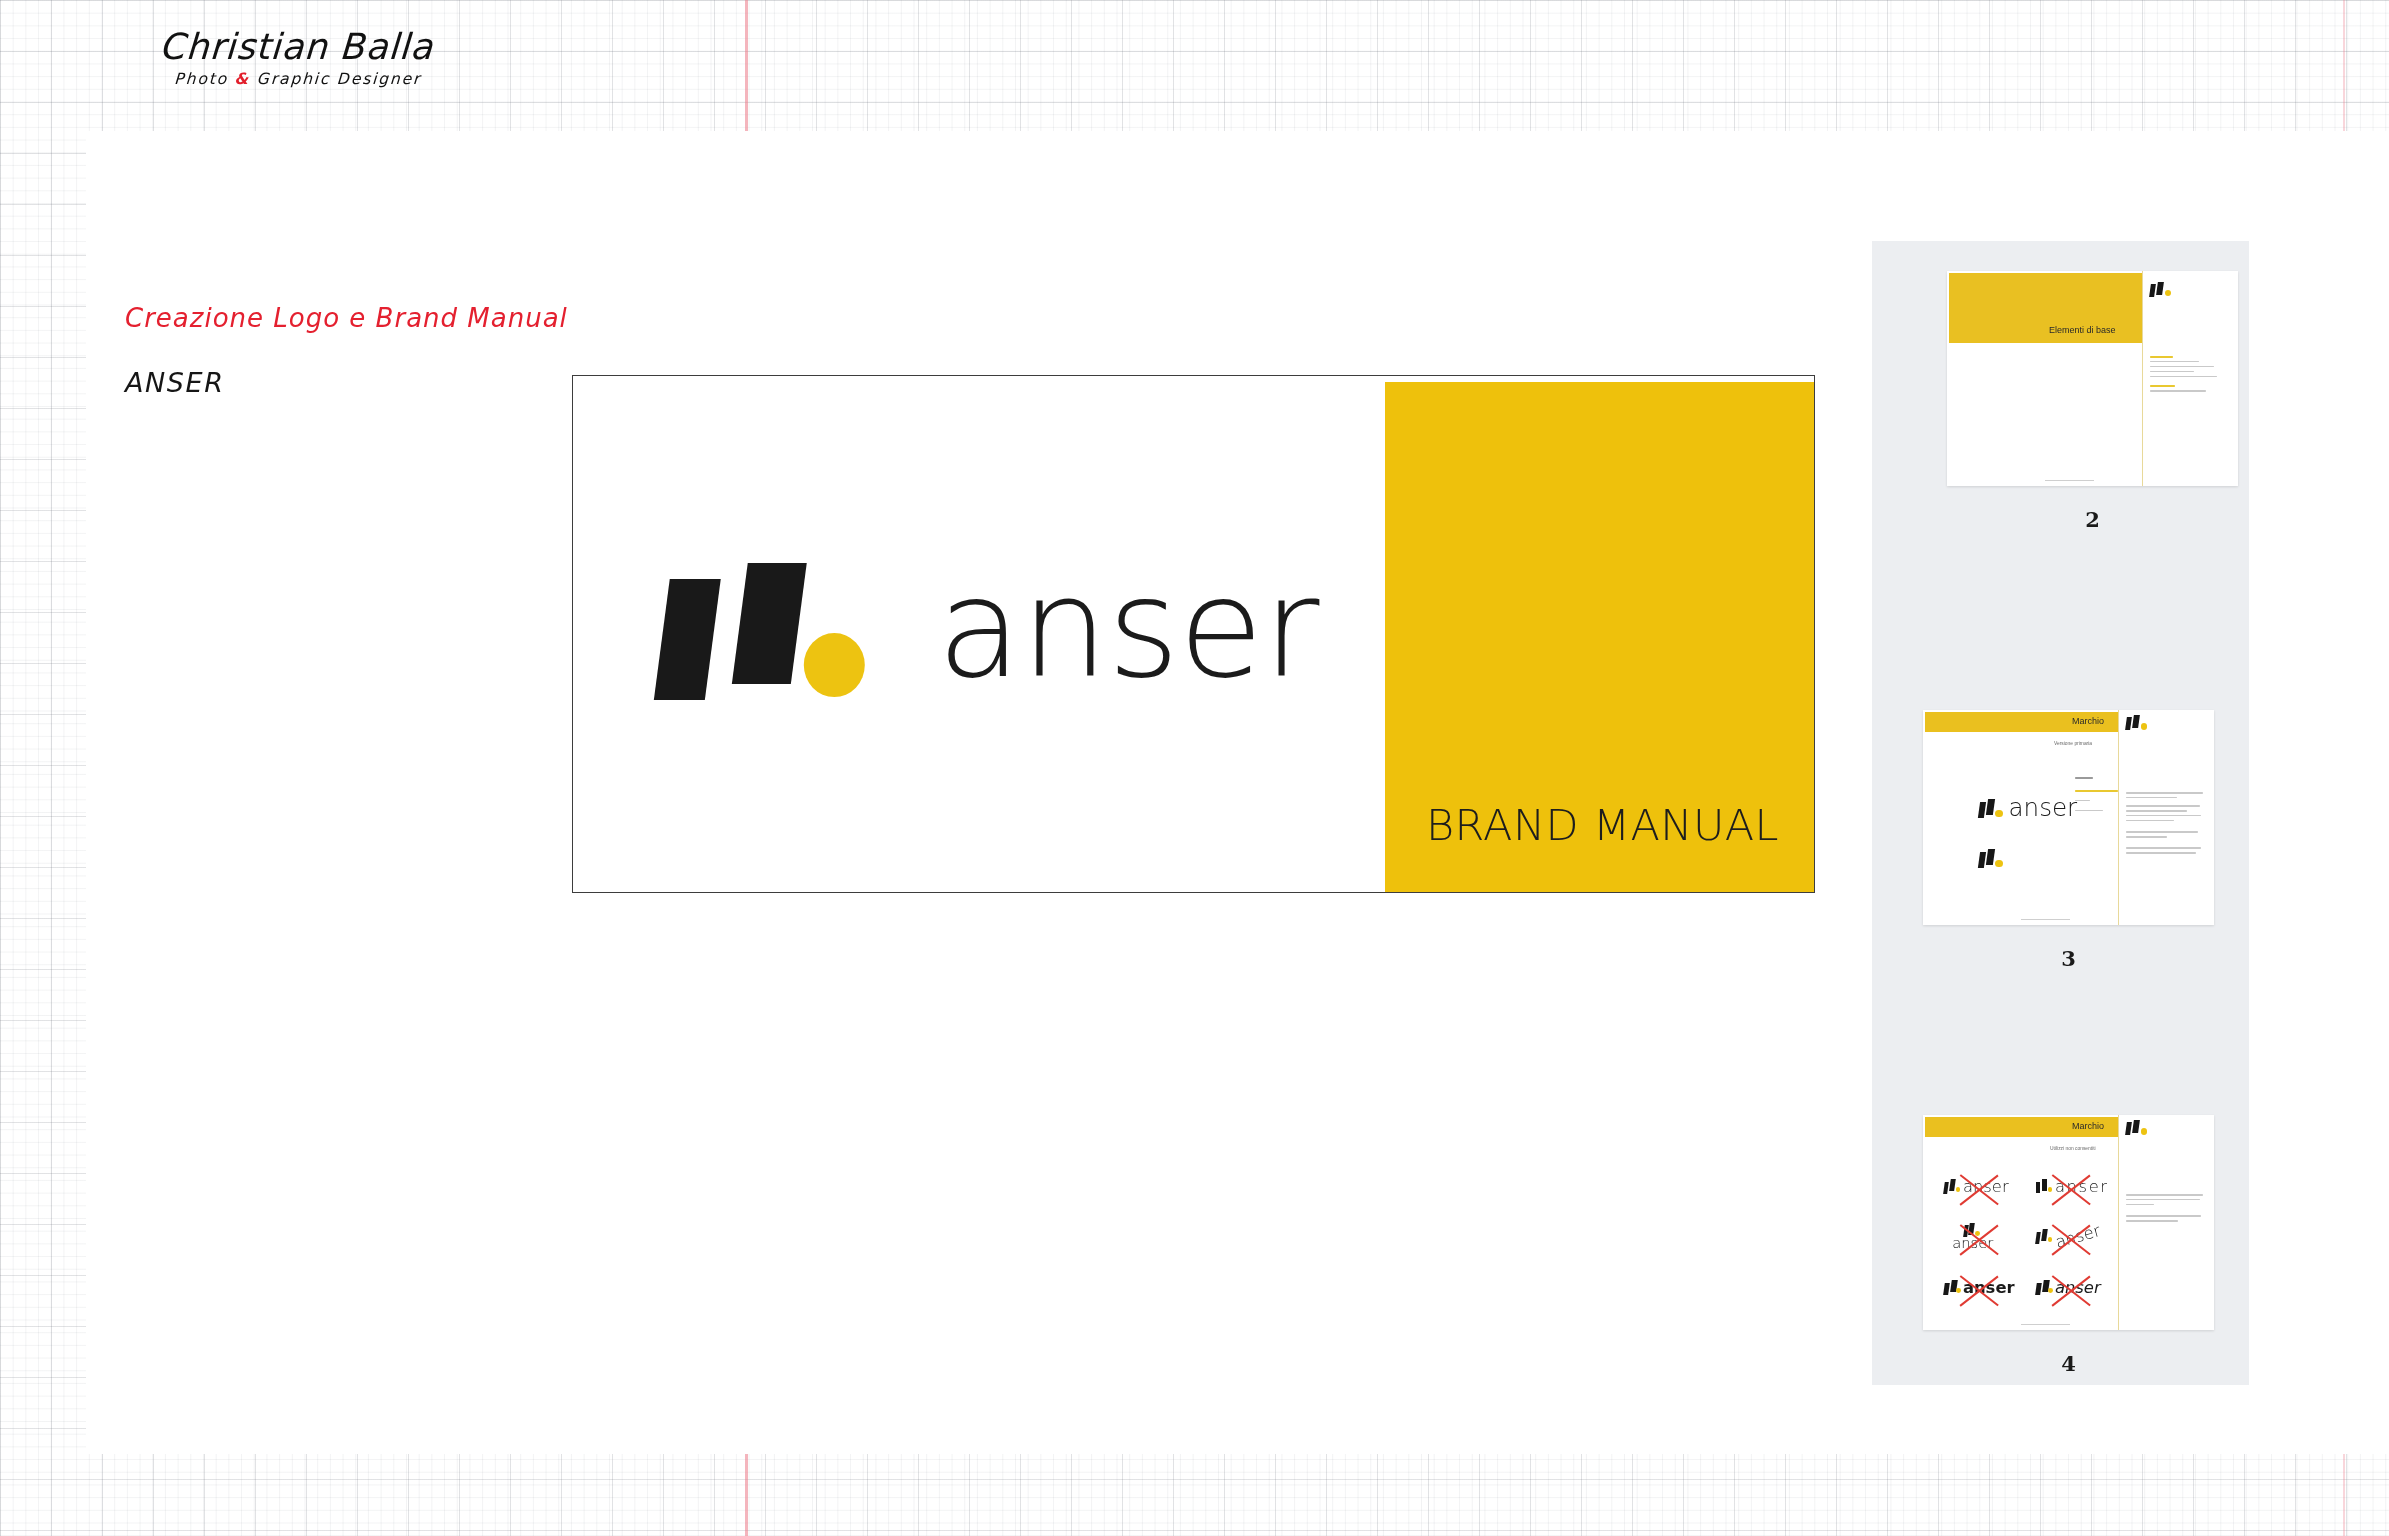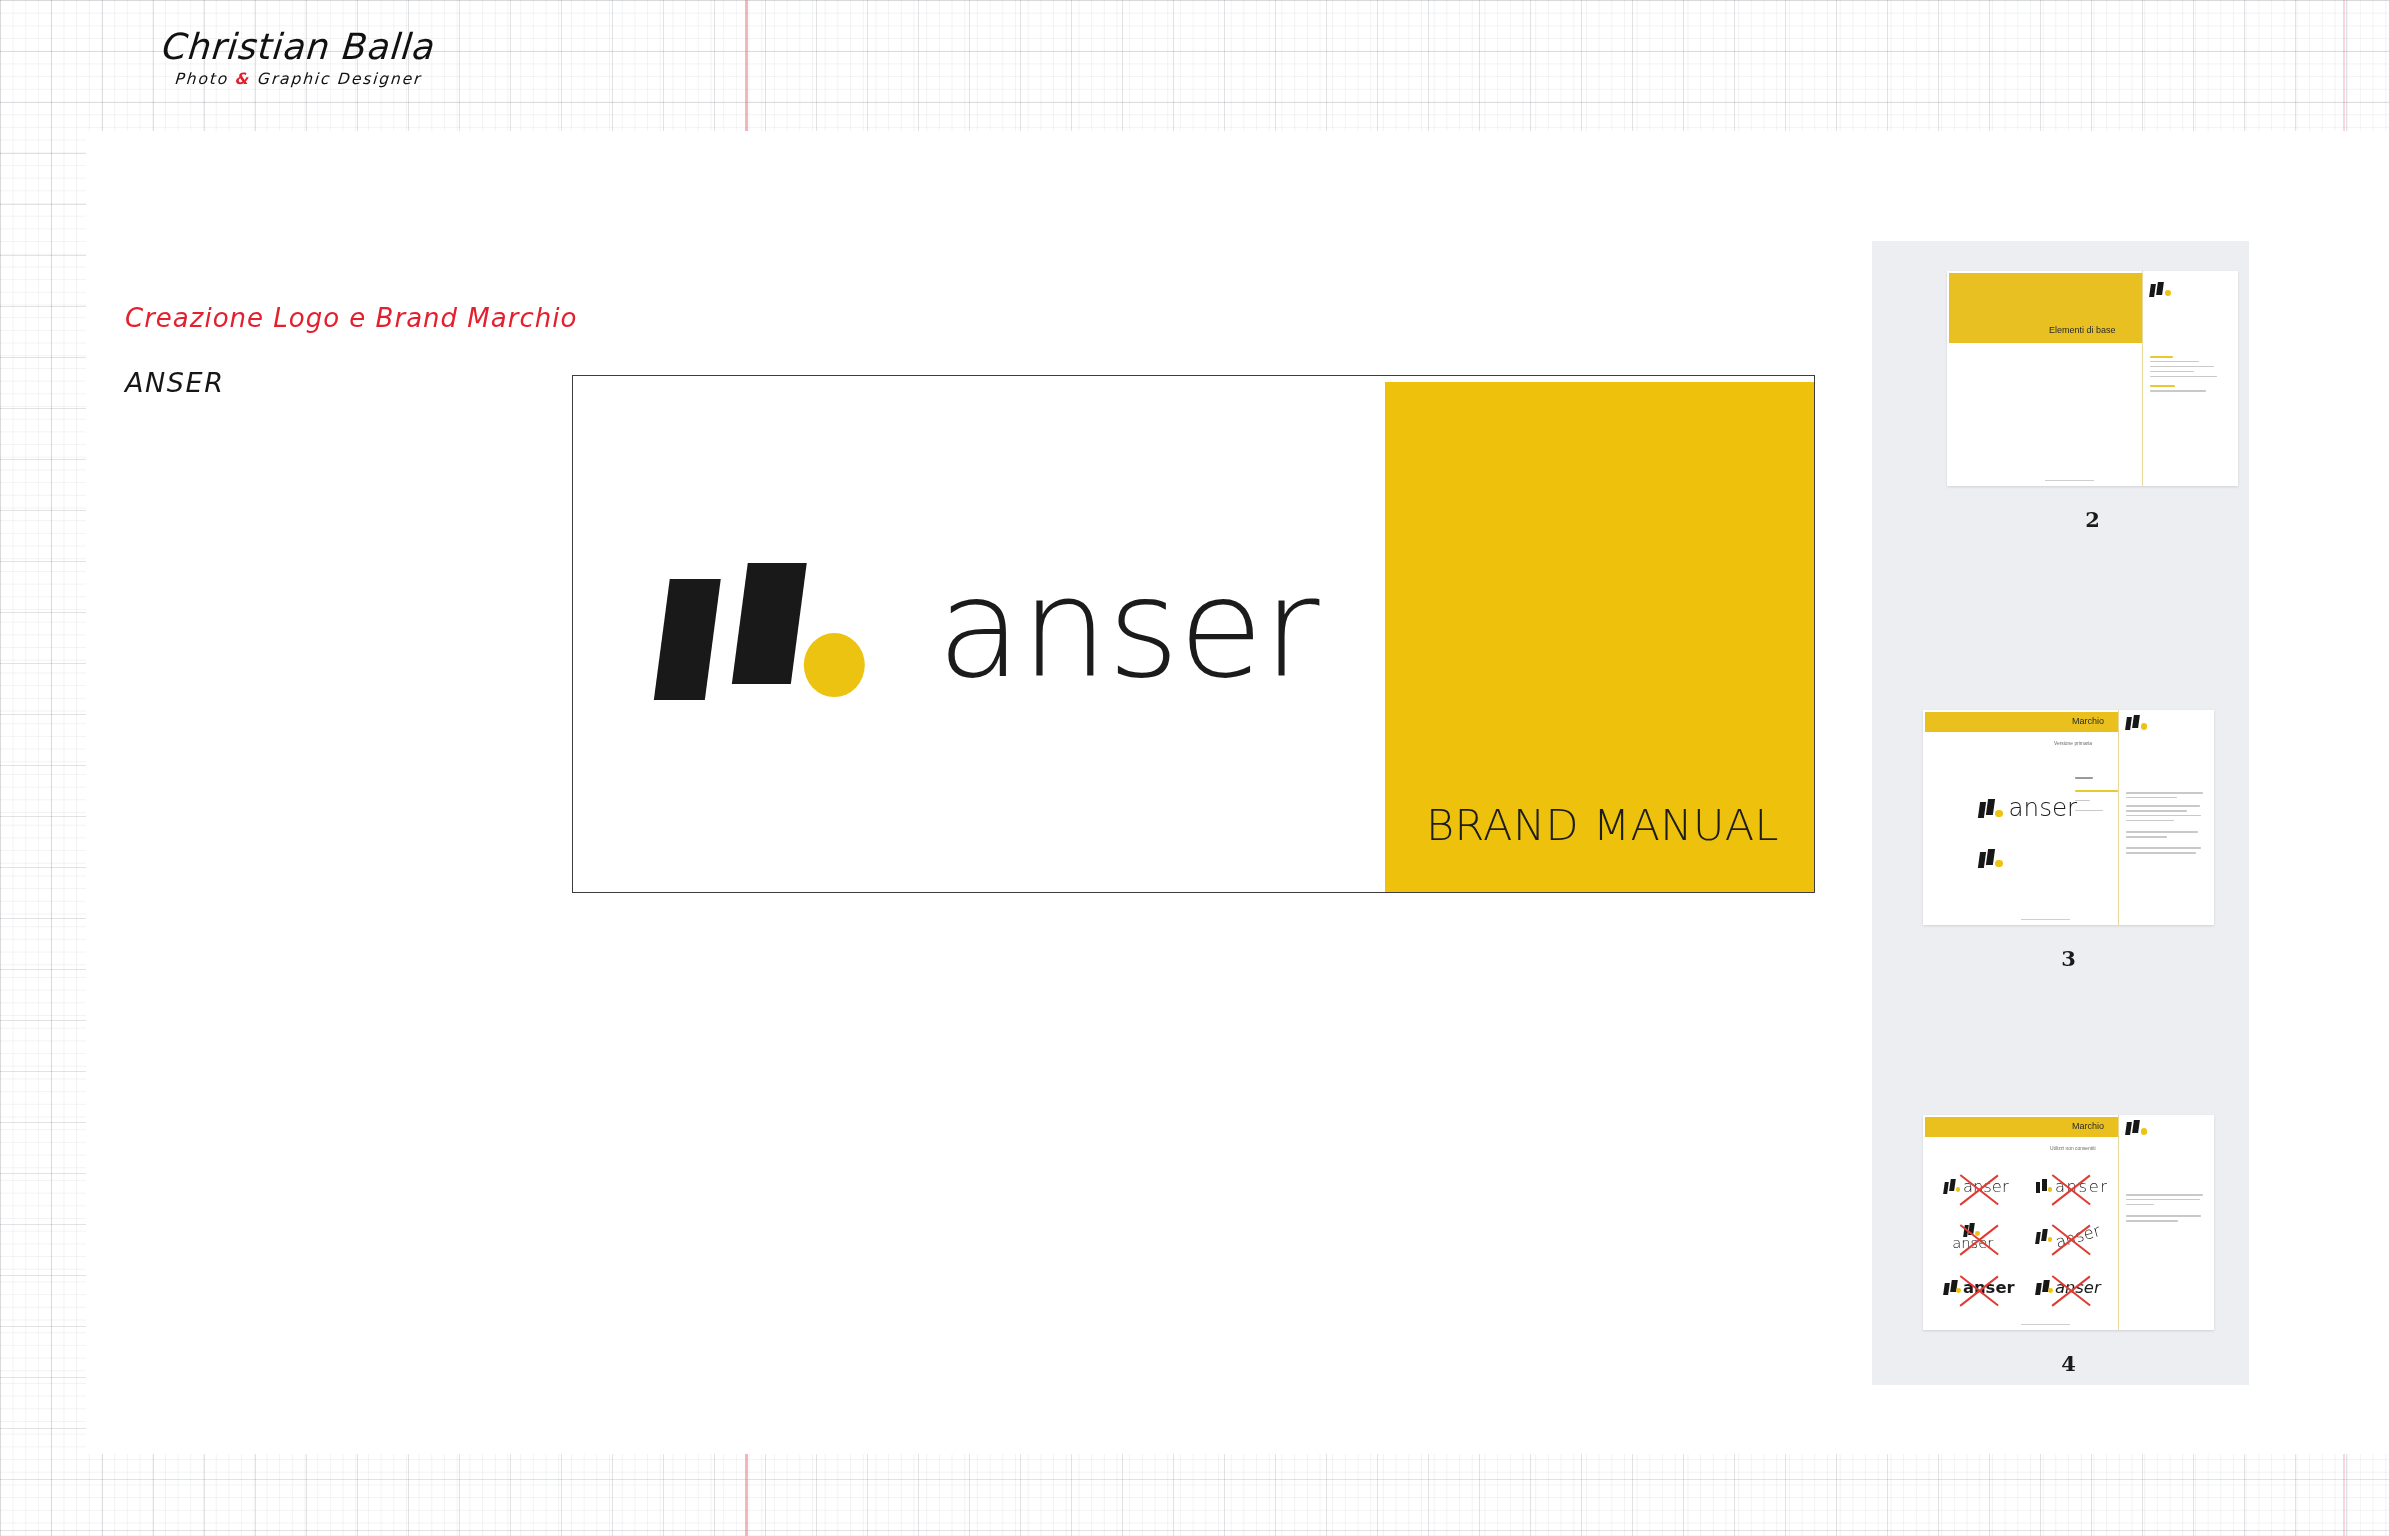--- a/index.html
+++ b/index.html
@@ -198,21 +198,21 @@
 
 <div id="sheet"></div>
 
 <div id="brand-signature">
   <div class="sig-name">Christian Balla</div>
   <div class="sig-sub">
     <span>Photo </span><span class="amp">&amp;</span><span> Graphic Designer</span>
   </div>
 </div>
 
-<div id="project-title">Creazione Logo e Brand Marchio</div>
+<div id="project-title">Creazione Logo e Brand Manual</div>
 <div id="client-name">ANSER</div>
 
 <div id="hero-card">
 
   <div id="hero-logo-zone">
     <div id="hero-logo">
       <div class="mark">
         <div class="bar bar-left"></div>
         <div class="bar bar-right"></div>
         <div class="dot"></div>

